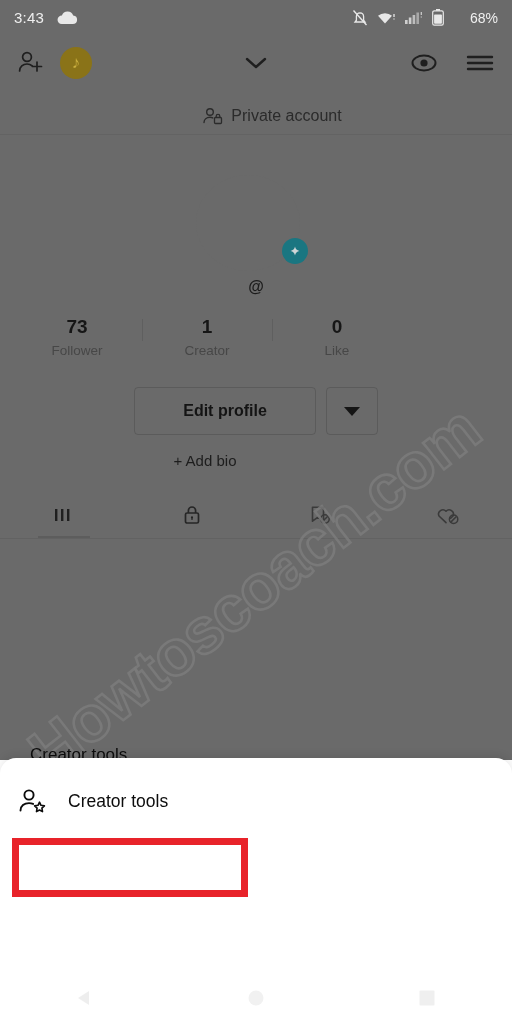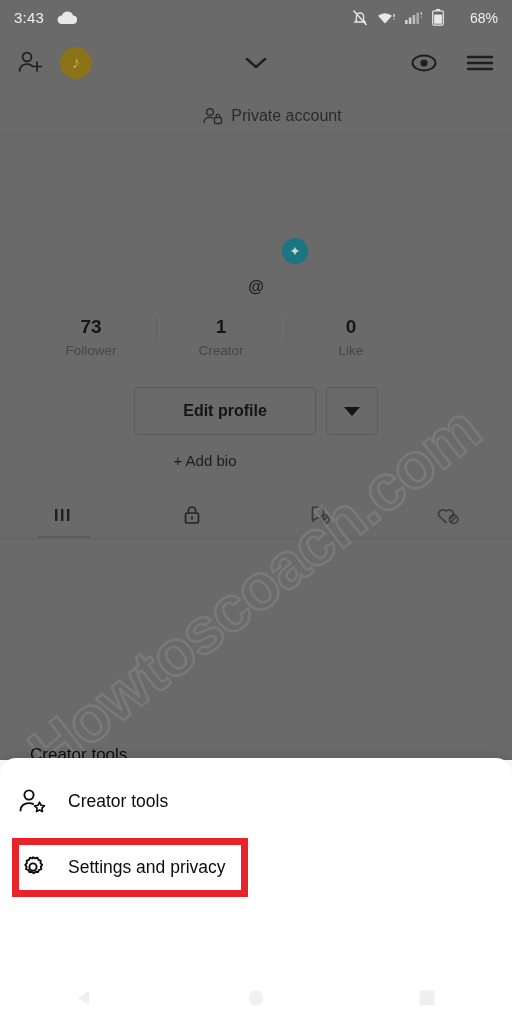--- a/index.html
+++ b/index.html
@@ -73,22 +73,22 @@
     border-radius:50%; background:#1a7681;
     display:flex; align-items:center; justify-content:center;
   }
   #handle-text{
     position:absolute; left:0; top:278px; width:512px;
     text-align:center; font-size:16px; color:#1b1b1b; font-weight:600;
   }
 
   
   #stats-row{
-    position:absolute; left:4px; top:315px; width:412px; height:56px;
-    display:flex; justify-content:flex-end; align-items:flex-start;
+    position:absolute; left:12px; top:315px; width:412px; height:56px;
+    display:flex; justify-content:flex-start; align-items:flex-start;
   }
   .stat{ width:130px; text-align:center; position:relative; }
   .stat-value{ font-size:19px; font-weight:700; color:#161616; line-height:24px;}
   .stat-label{ font-size:13.5px; color:#474747; margin-top:4px;}
   .stat + .stat::before{
     content:""; position:absolute; left:0; top:4px; width:1px; height:22px;
     background:rgba(0,0,0,.10);
   }
 
   
@@ -368,29 +368,20 @@
     <span class="sheet-icon">
       <svg width="30" height="28" viewBox="0 0 30 28">
         <circle cx="11" cy="8" r="4.6" fill="none" stroke="#0c0c0c" stroke-width="1.9"></circle>
         <path d="M2.5 23.5c0-4.6 3.8-7.4 8.5-7.4 1.5 0 2.9.3 4.1.8" fill="none" stroke="#0c0c0c" stroke-width="1.9" stroke-linecap="round"></path>
         <path d="M21.5 15.2l1.5 3.1 3.4.5-2.5 2.4.6 3.4-3-1.6-3 1.6.6-3.4-2.5-2.4 3.4-.5z" fill="none" stroke="#0c0c0c" stroke-width="1.6" stroke-linejoin="round"></path>
       </svg>
     </span>
     <span class="sheet-item-label">Creator tools</span>
   </div>
 
-  <div class="sheet-item" id="sheet-item-settings">
-    <span class="sheet-icon">
-      <svg width="28" height="28" viewBox="0 0 28 28">
-        <path d="M14 4.2l2.1 1.2 2.3-.7 1 2.2 2.3.8-.2 2.4 1.7 1.7-1.4 2 .5 2.3-2.3.8-1 2.2-2.4-.3-1.9 1.5-1.9-1.5-2.4.3-1-2.2-2.3-.8.5-2.3-1.4-2 1.7-1.7-.2-2.4 2.3-.8 1-2.2 2.3.7z" fill="none" stroke="#0c0c0c" stroke-width="1.9" stroke-linejoin="round"></path>
-        <circle cx="14" cy="14" r="3.6" fill="#ffffff" stroke="#0c0c0c" stroke-width="1.9"></circle>
-      </svg>
-    </span>
-    <span class="sheet-item-label">Settings and privacy</span>
-  </div>
 
 </div>
 
 <div id="highlight-box"></div>
 
 <div id="nav-bar">
   <div class="nav-btn">
     <svg width="20" height="20" viewBox="0 0 20 20">
         <polygon points="14,3 14,17 3,10" fill="#c9c9c9"></polygon>
       </svg>

